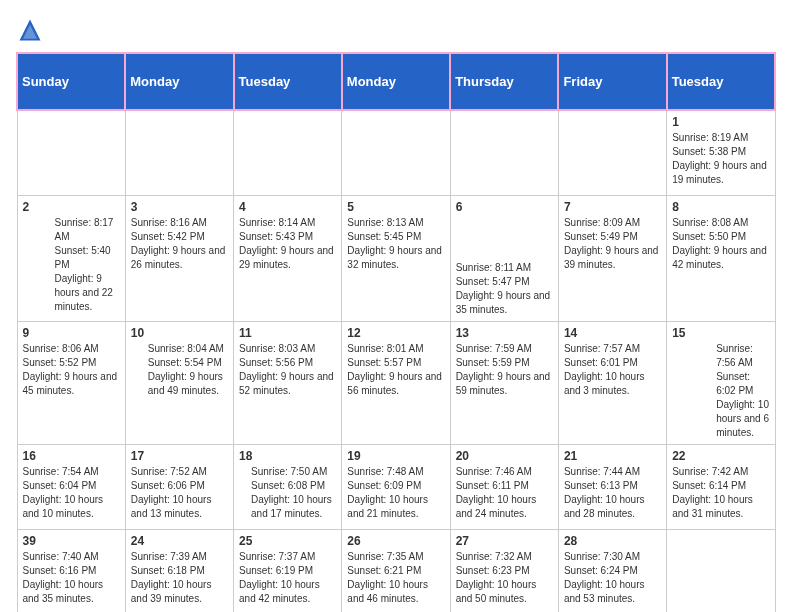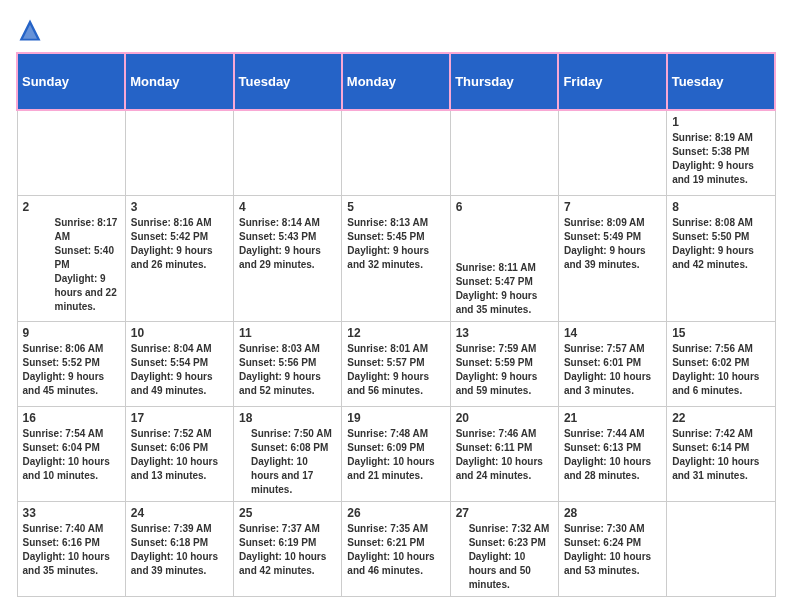--- a/index.html
+++ b/index.html
@@ -71,21 +71,20 @@
     .day-num {
       font-weight: bold;
       font-size: 12px;
       margin-bottom: 2px;
       display: block;
     }
     .day-info {
       font-size: 10px;
       line-height: 1.4;
       color: #333;
-      font-weight: bold;
     }
     .empty-cell {
       background: #fff;
     }
   </style>
 </head>
 <body>
 
 <div class="header">
   <div class="logo">
@@ -177,21 +176,21 @@
       </tr>
       <tr>
         <td>
           <span class="day-num">9</span>
           <div class="day-info" style="white-space: pre-line;">Sunrise: 8:06 AM
 Sunset: 5:52 PM
 Daylight: 9 hours and 45 minutes.</div>
         </td>
         <td>
           <span class="day-num">10</span>
-          <div class="day-info" style="white-space: pre-line;">Sunrise: 8:04 AM
+          <div class="day-info" style="white-space: pre-line; margin-left: 17px;">Sunrise: 8:04 AM
 Sunset: 5:54 PM
 Daylight: 9 hours and 49 minutes.</div>
         </td>
         <td>
           <span class="day-num">11</span>
           <div class="day-info" style="white-space: pre-line;">Sunrise: 8:03 AM
 Sunset: 5:56 PM
 Daylight: 9 hours and 52 minutes.</div>
         </td>
         <td>
@@ -207,21 +206,21 @@
 Daylight: 9 hours and 59 minutes.</div>
         </td>
         <td>
           <span class="day-num">14</span>
           <div class="day-info" style="white-space: pre-line;">Sunrise: 7:57 AM
 Sunset: 6:01 PM
 Daylight: 10 hours and 3 minutes.</div>
         </td>
         <td>
           <span class="day-num">15</span>
-          <div class="day-info" style="white-space: pre-line;">Sunrise: 7:56 AM
+          <div class="day-info" style="white-space: pre-line; margin-left: 44px;">Sunrise: 7:56 AM
 Sunset: 6:02 PM
 Daylight: 10 hours and 6 minutes.</div>
         </td>
       </tr>
       <tr>
         <td>
           <span class="day-num">16</span>
           <div class="day-info" style="white-space: pre-line;">Sunrise: 7:54 AM
 Sunset: 6:04 PM
 Daylight: 10 hours and 10 minutes.</div>
@@ -258,21 +257,21 @@
         </td>
         <td>
           <span class="day-num">22</span>
           <div class="day-info" style="white-space: pre-line;">Sunrise: 7:42 AM
 Sunset: 6:14 PM
 Daylight: 10 hours and 31 minutes.</div>
         </td>
       </tr>
       <tr>
         <td>
-          <span class="day-num">33</span>
+          <span class="day-num">39</span>
           <div class="day-info" style="white-space: pre-line;">Sunrise: 7:40 AM
 Sunset: 6:16 PM
 Daylight: 10 hours and 35 minutes.</div>
         </td>
         <td>
           <span class="day-num">24</span>
           <div class="day-info" style="white-space: pre-line;">Sunrise: 7:39 AM
 Sunset: 6:18 PM
 Daylight: 10 hours and 39 minutes.</div>
         </td>
@@ -283,21 +282,21 @@
 Daylight: 10 hours and 42 minutes.</div>
         </td>
         <td>
           <span class="day-num">26</span>
           <div class="day-info" style="white-space: pre-line;">Sunrise: 7:35 AM
 Sunset: 6:21 PM
 Daylight: 10 hours and 46 minutes.</div>
         </td>
         <td>
           <span class="day-num">27</span>
-          <div class="day-info" style="white-space: pre-line; margin-left: 13px;">Sunrise: 7:32 AM
+          <div class="day-info" style="white-space: pre-line;">Sunrise: 7:32 AM
 Sunset: 6:23 PM
 Daylight: 10 hours and 50 minutes.</div>
         </td>
         <td>
           <span class="day-num">28</span>
           <div class="day-info" style="white-space: pre-line;">Sunrise: 7:30 AM
 Sunset: 6:24 PM
 Daylight: 10 hours and 53 minutes.</div>
         </td>
         <td class="empty-cell"></td>

